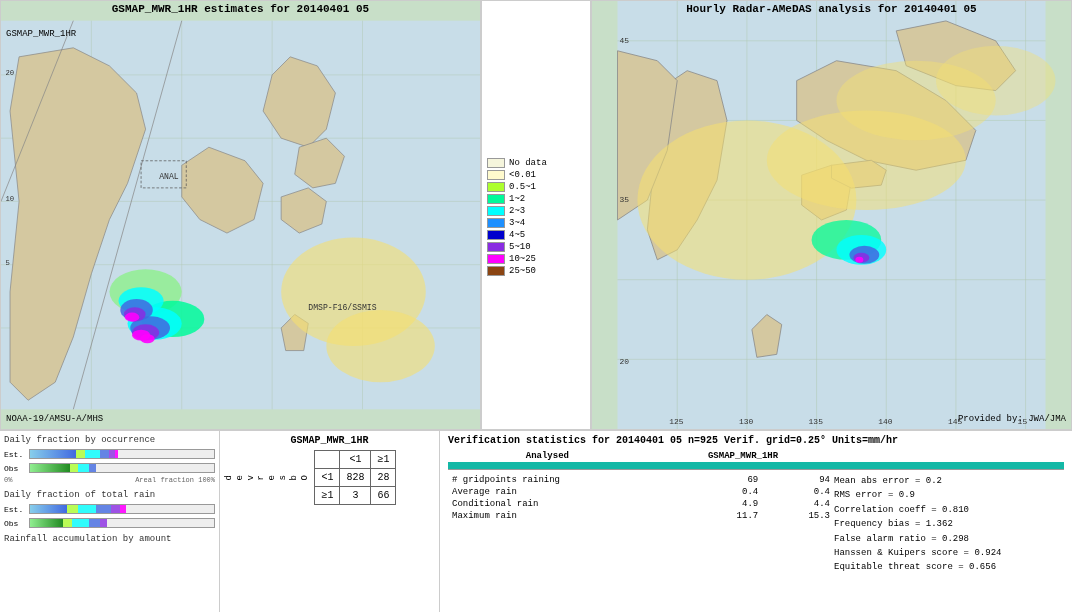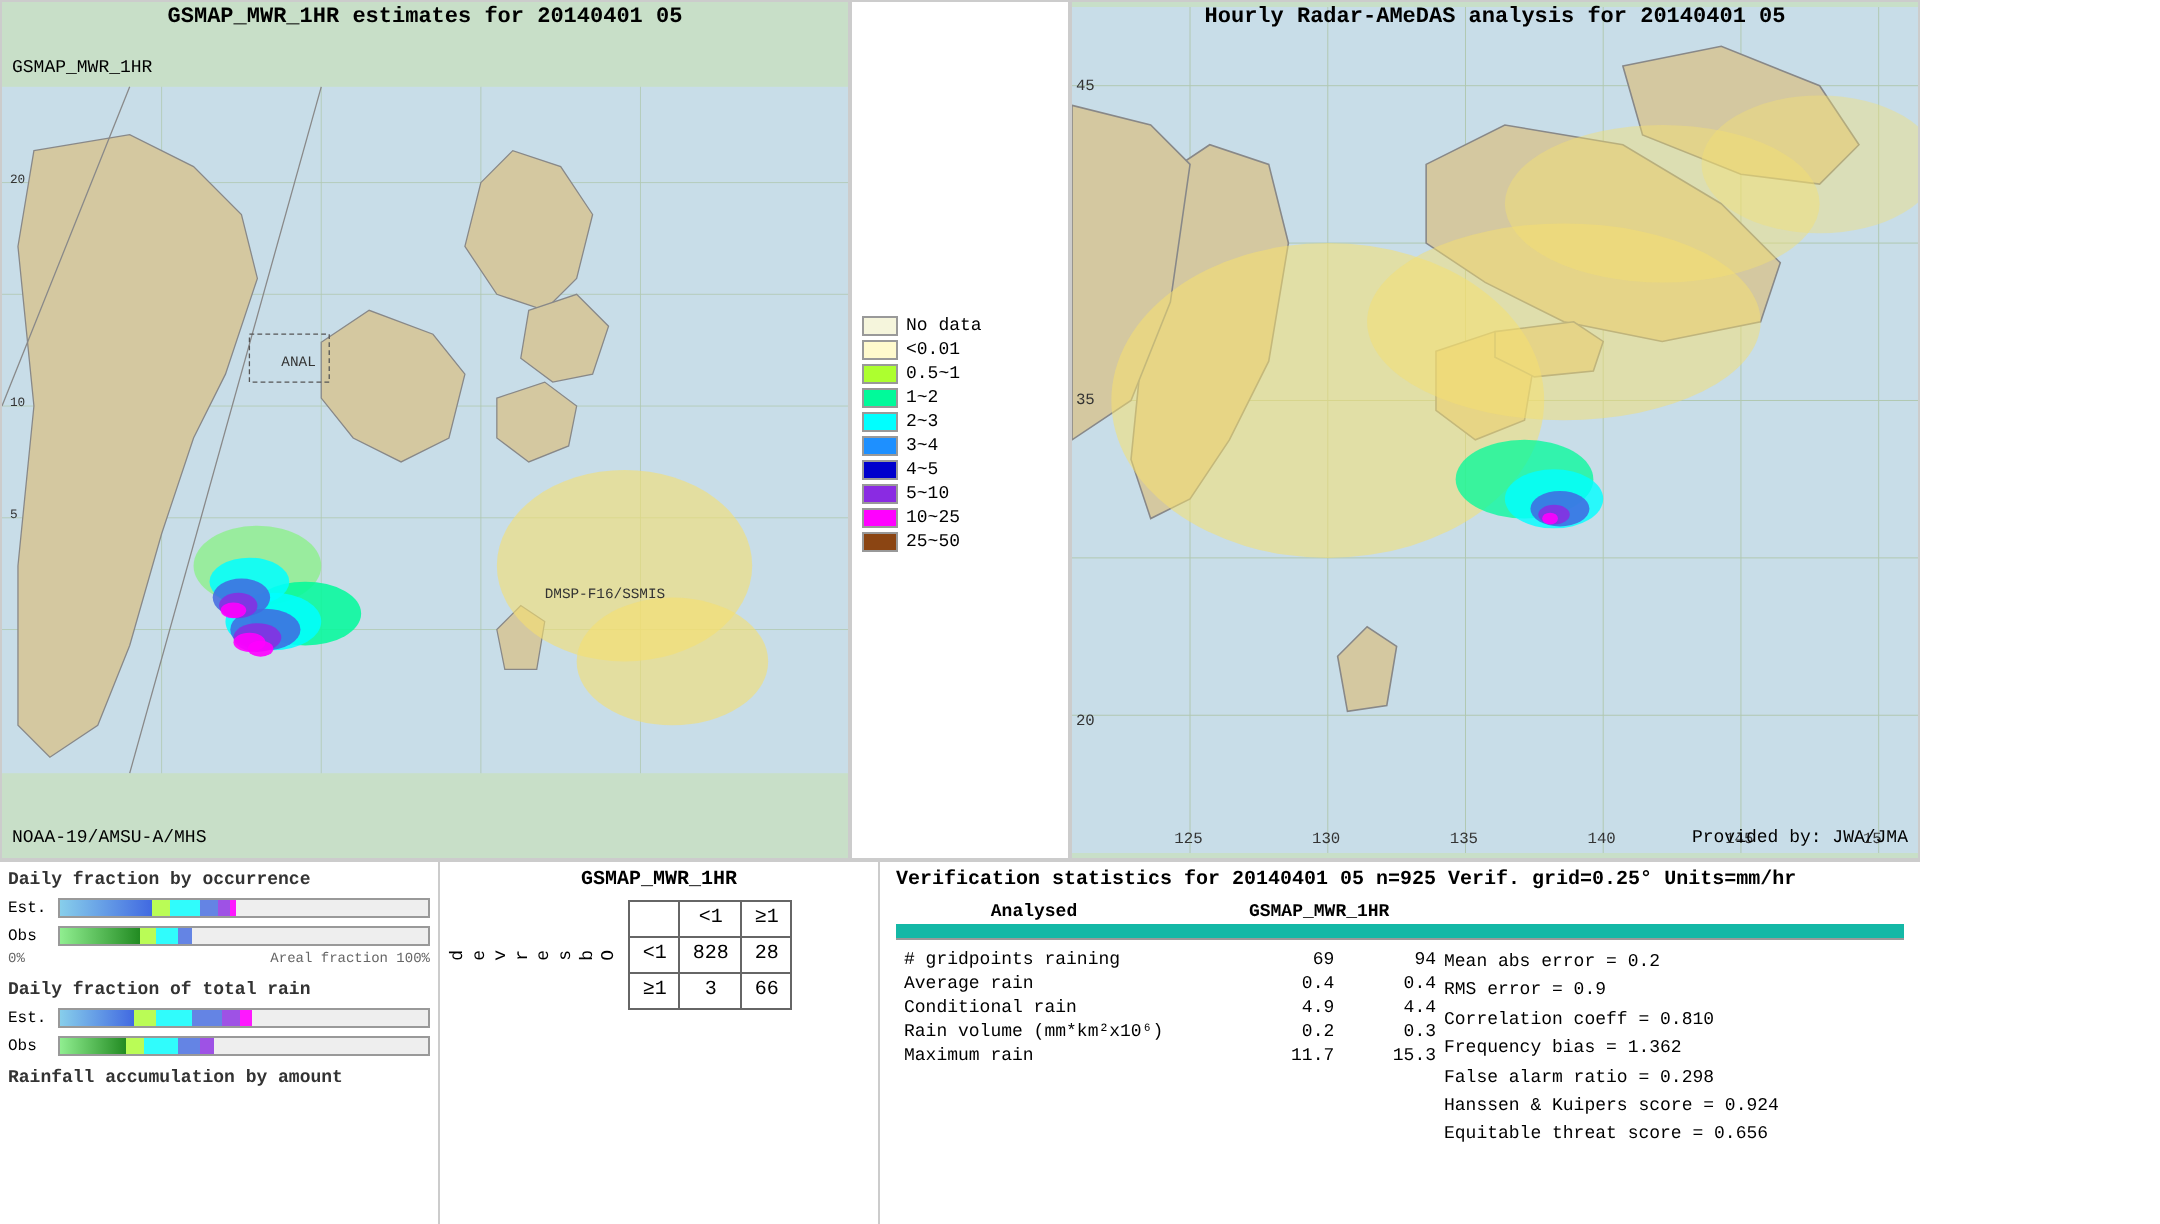--- a/index.html
+++ b/index.html
@@ -9,21 +9,21 @@
       background: #fff;
       font-family: 'Courier New', monospace;
       font-size: 11px;
       overflow: hidden;
       position: relative;
     }
 
     .main-container {
       display: flex;
       flex-direction: column;
-      width: 960px;
+      width: 1072px;
       height: 612px;
       background: #fff;
     }
 
     .maps-row {
       display: flex;
       flex-direction: row;
       height: 430px;
       width: 100%;
     }
@@ -120,21 +120,21 @@
       padding: 4px;
     }
 
     .bottom-right {
       flex: 1;
       padding: 4px 8px;
     }
 
     .bar-section-title {
       font-size: 9px;
-      font-weight: bold;
+      font-weight: normal;
       margin-bottom: 2px;
       color: #333;
     }
 
     .bar-row {
       display: flex;
       align-items: center;
       margin: 2px 0;
       font-size: 8px;
     }
@@ -524,25 +524,20 @@
               <td>Average rain</td>
               <td style="text-align:right; padding-right:16px;">0.4</td>
               <td style="text-align:right;">0.4</td>
             </tr>
             <tr>
               <td>Conditional rain</td>
               <td style="text-align:right; padding-right:16px;">4.9</td>
               <td style="text-align:right;">4.4</td>
             </tr>
             <tr>
-              <td>Rain volume (mm*km²x10⁶)</td>
-              <td style="text-align:right; padding-right:16px;">0.2</td>
-              <td style="text-align:right;">0.3</td>
-            </tr>
-            <tr>
               <td>Maximum rain</td>
               <td style="text-align:right; padding-right:16px;">11.7</td>
               <td style="text-align:right;">15.3</td>
             </tr>
           </tbody>
             </table>
         </div>
 
         <div class="stats-right" style="min-width:230px;">
           <div>Mean abs error = 0.2</div>

